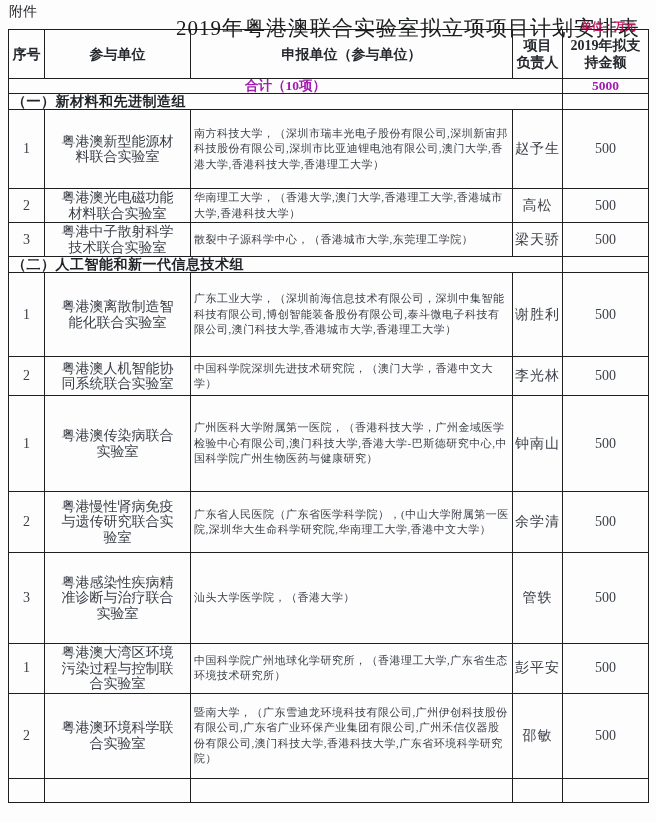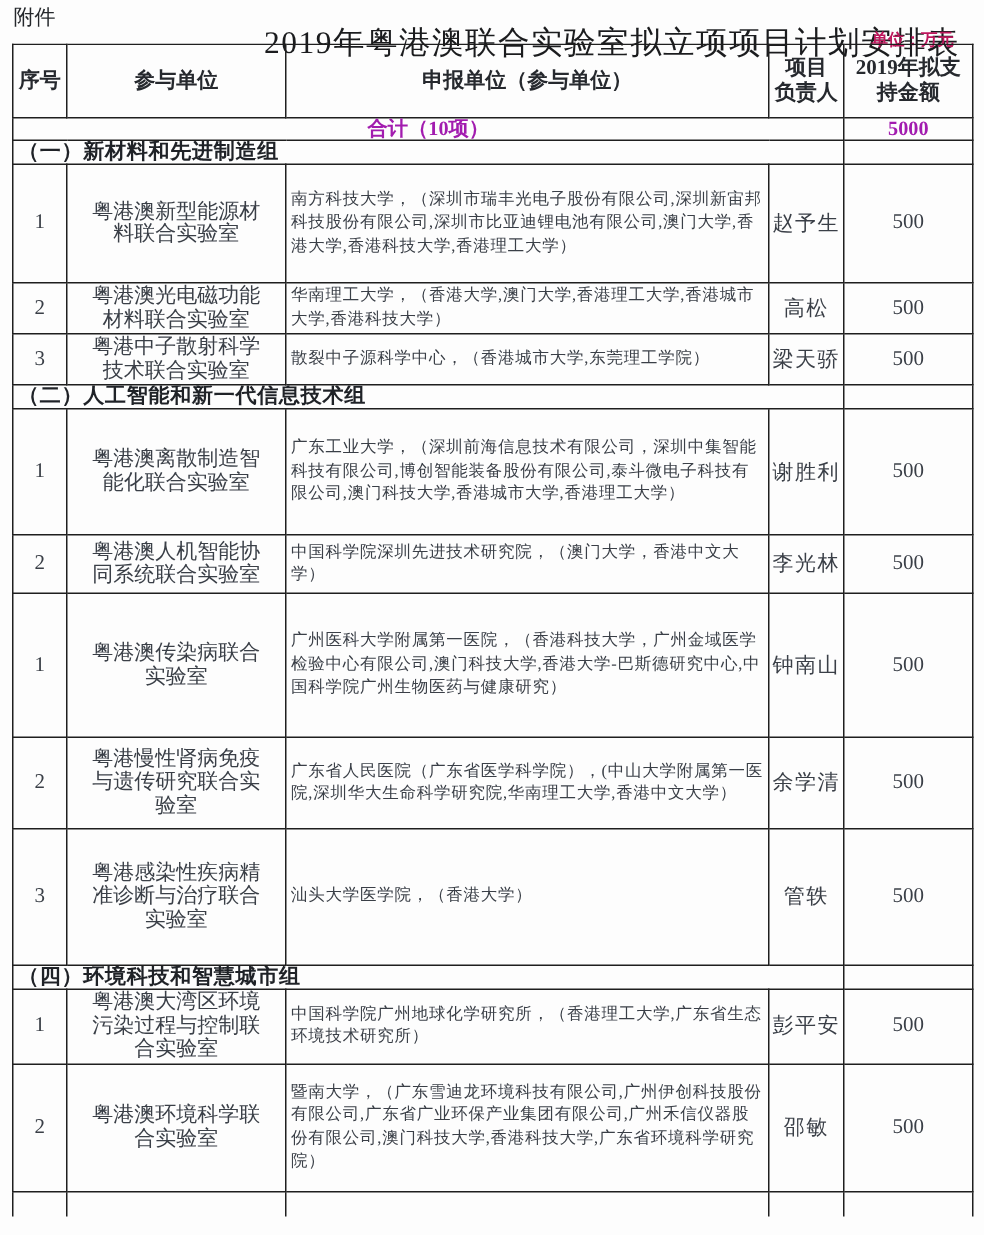--- a/index.html
+++ b/index.html
@@ -120,24 +120,20 @@
     <td class="amt-cell">500</td>
   </tr>
   <tr style="height:91px">
     <td class="no-cell">3</td>
     <td class="name-cell">粤港感染性疾病精准诊断与治疗联合实验室</td>
     <td class="app-cell">汕头大学医学院，（香港大学）</td>
     <td class="lead-cell">管轶</td>
     <td class="amt-cell">500</td>
   </tr>
 
-  <tr style="height:15px">
-    <td class="section-cell" colspan="4">（四）环境科技和智慧城市组</td>
-    <td></td>
-  </tr>
   <tr style="height:46px">
     <td class="no-cell">1</td>
     <td class="name-cell">粤港澳大湾区环境污染过程与控制联合实验室</td>
     <td class="app-cell">中国科学院广州地球化学研究所，（香港理工大学,广东省生态环境技术研究所）</td>
     <td class="lead-cell">彭平安</td>
     <td class="amt-cell">500</td>
   </tr>
   <tr style="height:85px">
     <td class="no-cell">2</td>
     <td class="name-cell">粤港澳环境科学联合实验室</td>

